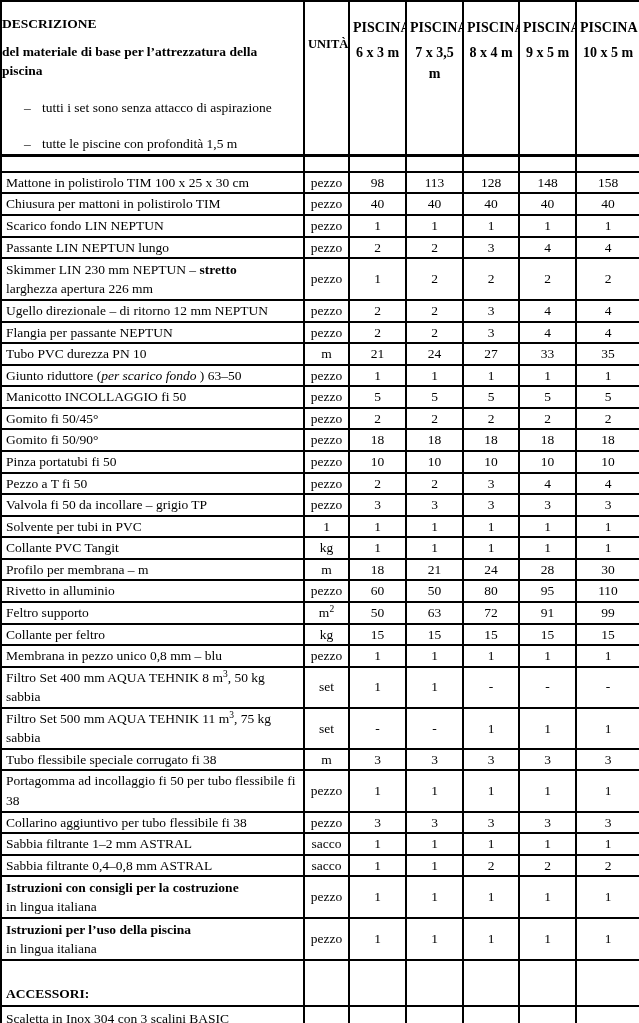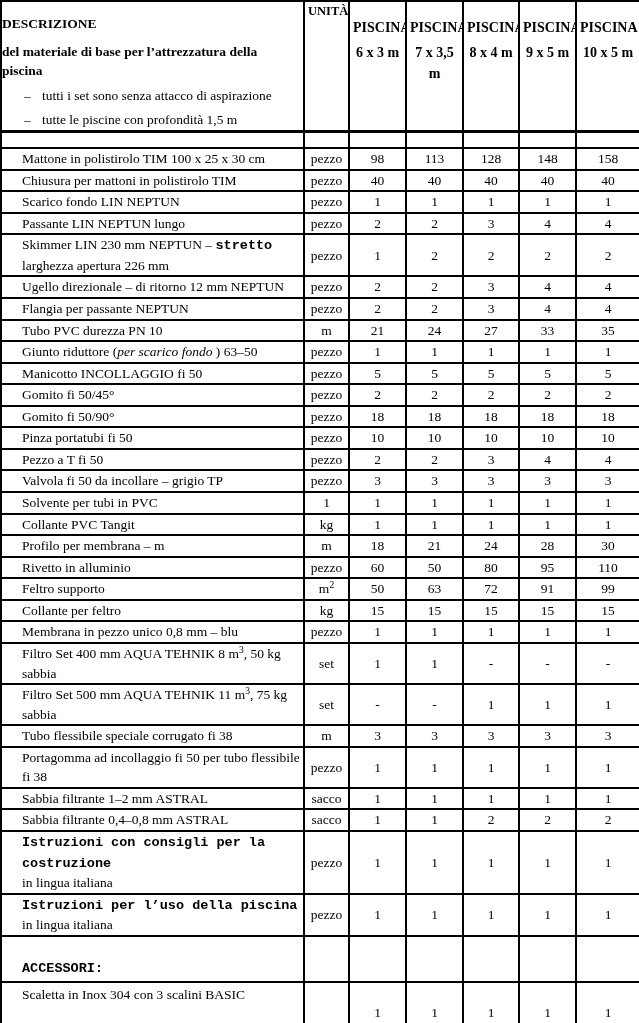--- a/index.html
+++ b/index.html
@@ -5,33 +5,33 @@
   html,body { margin:0; padding:0; background:#fff; }
   body { width:639px; }
   table { border-collapse:collapse; table-layout:fixed; width:639px; border:2px solid #000; }
   td {
     border:2px solid #000;
     font-family:"Liberation Serif","DejaVu Serif",serif;
     font-size:13.5px; line-height:1.45; color:#000;
     padding:0 3px; overflow:hidden;
     height:19px; vertical-align:middle;
   }
-  .lbl { text-align:left; padding-left:20px;margin-left:18px; }
+  .lbl { text-align:left; padding-left:4px;margin-left:18px; }
   .unit,.val { text-align:center; }
   sup { font-size:9.5px; line-height:0; }
-  .b { font-weight:bold;font-family:Liberation Mono, monospace; } .i { font-style:italic; }
+  .b { font-weight:bold; } .i { font-style:italic; }
 
   
   .head td { border-bottom:3px solid #000; vertical-align:top; height:112px; }
   .desc-head { padding:12px 6px 0 0; }
   .desc-head .t1,.desc-head .t2 { font-weight:bold; }
   .desc-head .t2 { margin-top:8px; }
-  .bullet { margin-top:5px; padding-left:22px; }
+  .bullet { margin-top:17px; padding-left:22px; }
   .dash { display:inline-block; width:18px; }
-  .unit-head { font-weight:bold; text-align:center; font-size:12.5px; }
+  .unit-head { font-weight:bold; text-align:center; font-size:12.5px; padding-top:33px; }
   .pool-head { text-align:center; font-weight:bold; font-size:14px; padding-top:16px; }
   .pool-head .size { margin-top:5px; }
 
   .spacer td { height:14px; }
 
   .two-line td { height:40px; }
   .accessori td { height:42px; }
   .accessori .lbl { vertical-align:bottom; padding-bottom:2px; }
   .scaletta td { height:58px; }
   .scaletta .lbl { vertical-align:top; padding-top:2px; }
@@ -316,20 +316,29 @@
       <tr>
         <td class="lbl"><span>Portagomma ad incollaggio fi 50 per tubo flessibile fi 38</span></td>
         <td class="unit"><span>pezzo</span></td>
         <td class="val">1</td>
         <td class="val">1</td>
         <td class="val">1</td>
         <td class="val">1</td>
         <td class="val">1</td>
       </tr>
       <tr>
+        <td class="lbl"><span>Collarino aggiuntivo per tubo flessibile fi 38</span></td>
+        <td class="unit"><span>pezzo</span></td>
+        <td class="val">3</td>
+        <td class="val">3</td>
+        <td class="val">3</td>
+        <td class="val">3</td>
+        <td class="val">3</td>
+      </tr>
+      <tr>
         <td class="lbl"><span>Sabbia filtrante 1–2 mm ASTRAL</span></td>
         <td class="unit"><span>sacco</span></td>
         <td class="val">1</td>
         <td class="val">1</td>
         <td class="val">1</td>
         <td class="val">1</td>
         <td class="val">1</td>
       </tr>
       <tr>
         <td class="lbl"><span>Sabbia filtrante 0,4–0,8 mm ASTRAL</span></td>

